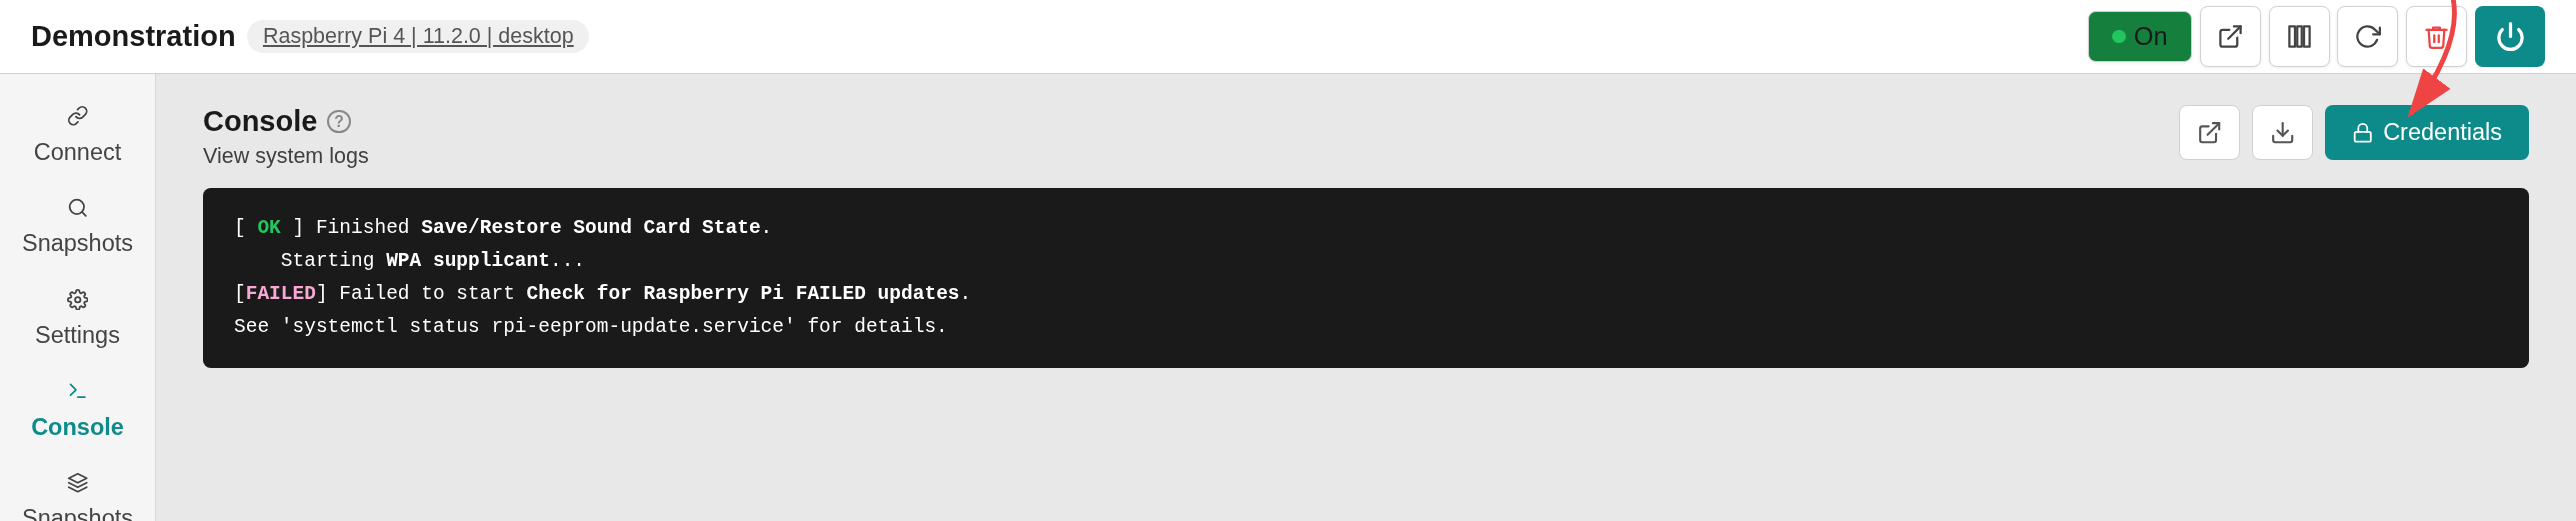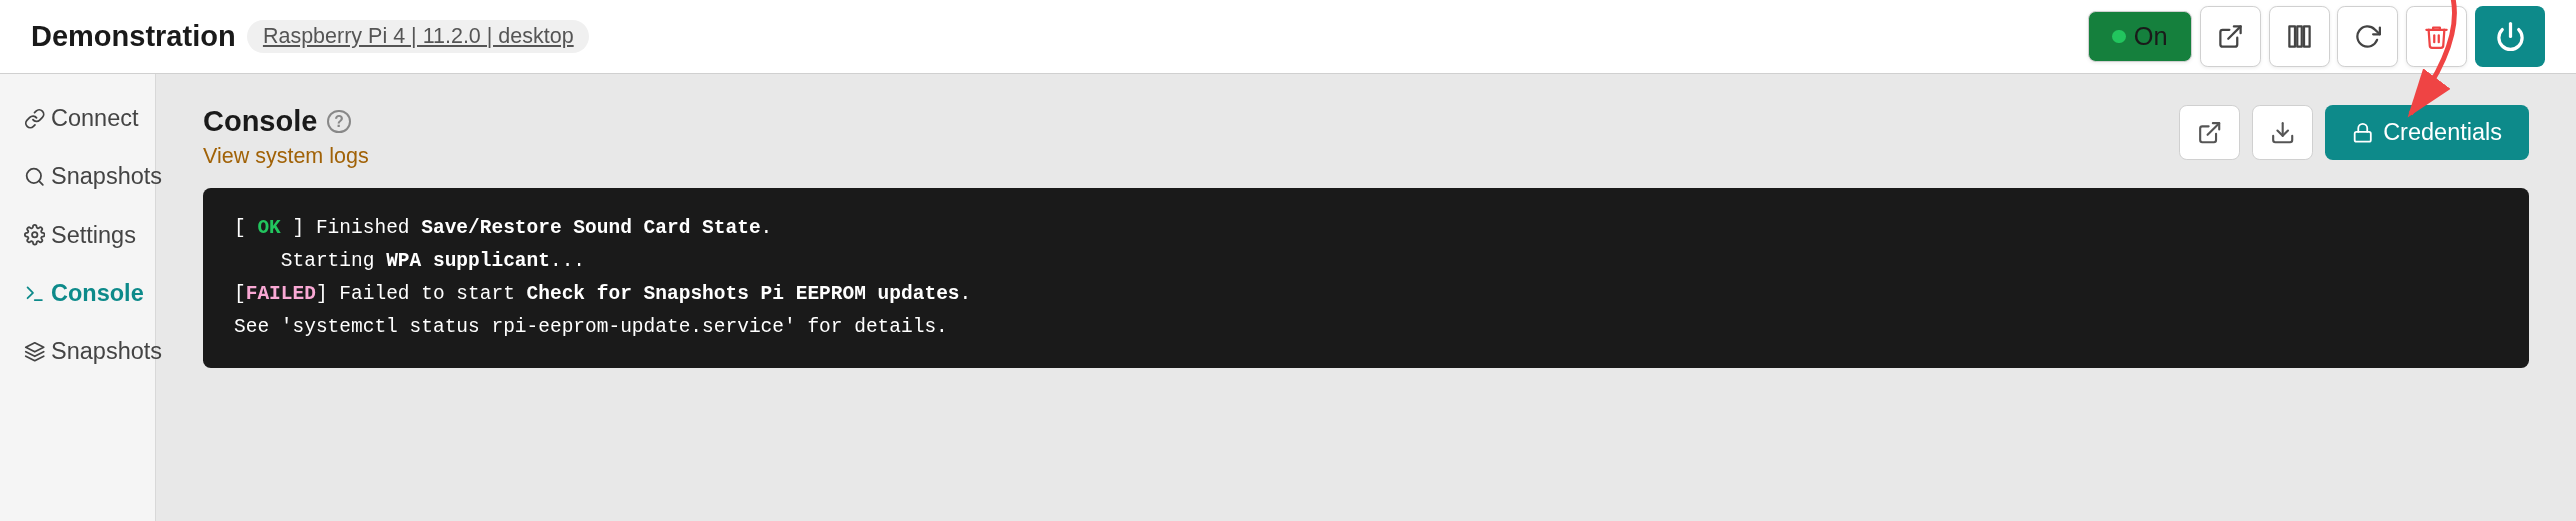--- a/index.html
+++ b/index.html
@@ -111,25 +111,26 @@
     .sidebar {
       width: 156px;
       background: #f5f5f5;
       border-right: 1px solid #d8d8d8;
       padding-top: 15.6px;
       flex-shrink: 0;
     }
     .sidebar-item {
       display: flex;
       align-items: center;
-      gap: 6px;
+      gap: 12px;
       padding: 15.6px 23.5px;
       font-size: 23.5px;
       color: #444;
       cursor: pointer;
+      flex-direction: column;
     }
     .sidebar-item.active {
       color: #0d8a8a;
       font-weight: 600;
     }
     .sidebar-item svg { width: 21.5px; height: 21.5px; flex-shrink: 0; }
 
     
     .content {
       flex: 1;
@@ -148,21 +149,21 @@
       display: flex;
       align-items: center;
       gap: 9.8px;
       font-size: 29px;
       font-weight: 700;
       color: #1a1a1a;
       margin-bottom: 5.9px;
     }
     .console-subtitle {
       font-size: 21.5px;
-      color: #a16207;
+      color: #404040;
     }
     .console-actions {
       display: flex;
       align-items: center;
       gap: 11.7px;
     }
     .action-btn {
       background: #ffffff;
       border: 1px solid #d0d0d0;
       border-radius: 7.8px;
@@ -373,20 +374,20 @@
             <path d="M7 11V7a5 5 0 0 1 10 0v4"></path>
           </svg>
           <span>Credentials</span>
         </button>
       </div>
     </div>
 
     <div class="terminal">
       <div class="terminal-line">[<span class="ok-badge"> OK </span>] Finished <span class="bold">Save/Restore Sound Card State</span>.</div>
       <div class="terminal-line">    Starting <span class="bold">WPA supplicant</span>...</div>
-      <div class="terminal-line">[<span class="failed-badge">FAILED</span>] Failed to start <span class="bold">Check for Snapshots Pi EEPROM updates</span>.</div>
+      <div class="terminal-line">[<span class="failed-badge">FAILED</span>] Failed to start <span class="bold">Check for Raspberry Pi FAILED updates</span>.</div>
       <div class="terminal-line">See 'systemctl status rpi-eeprom-update.service' for details.</div>
     </div>
 
   </div>
 
 </div>
 
 
 </body></html>

